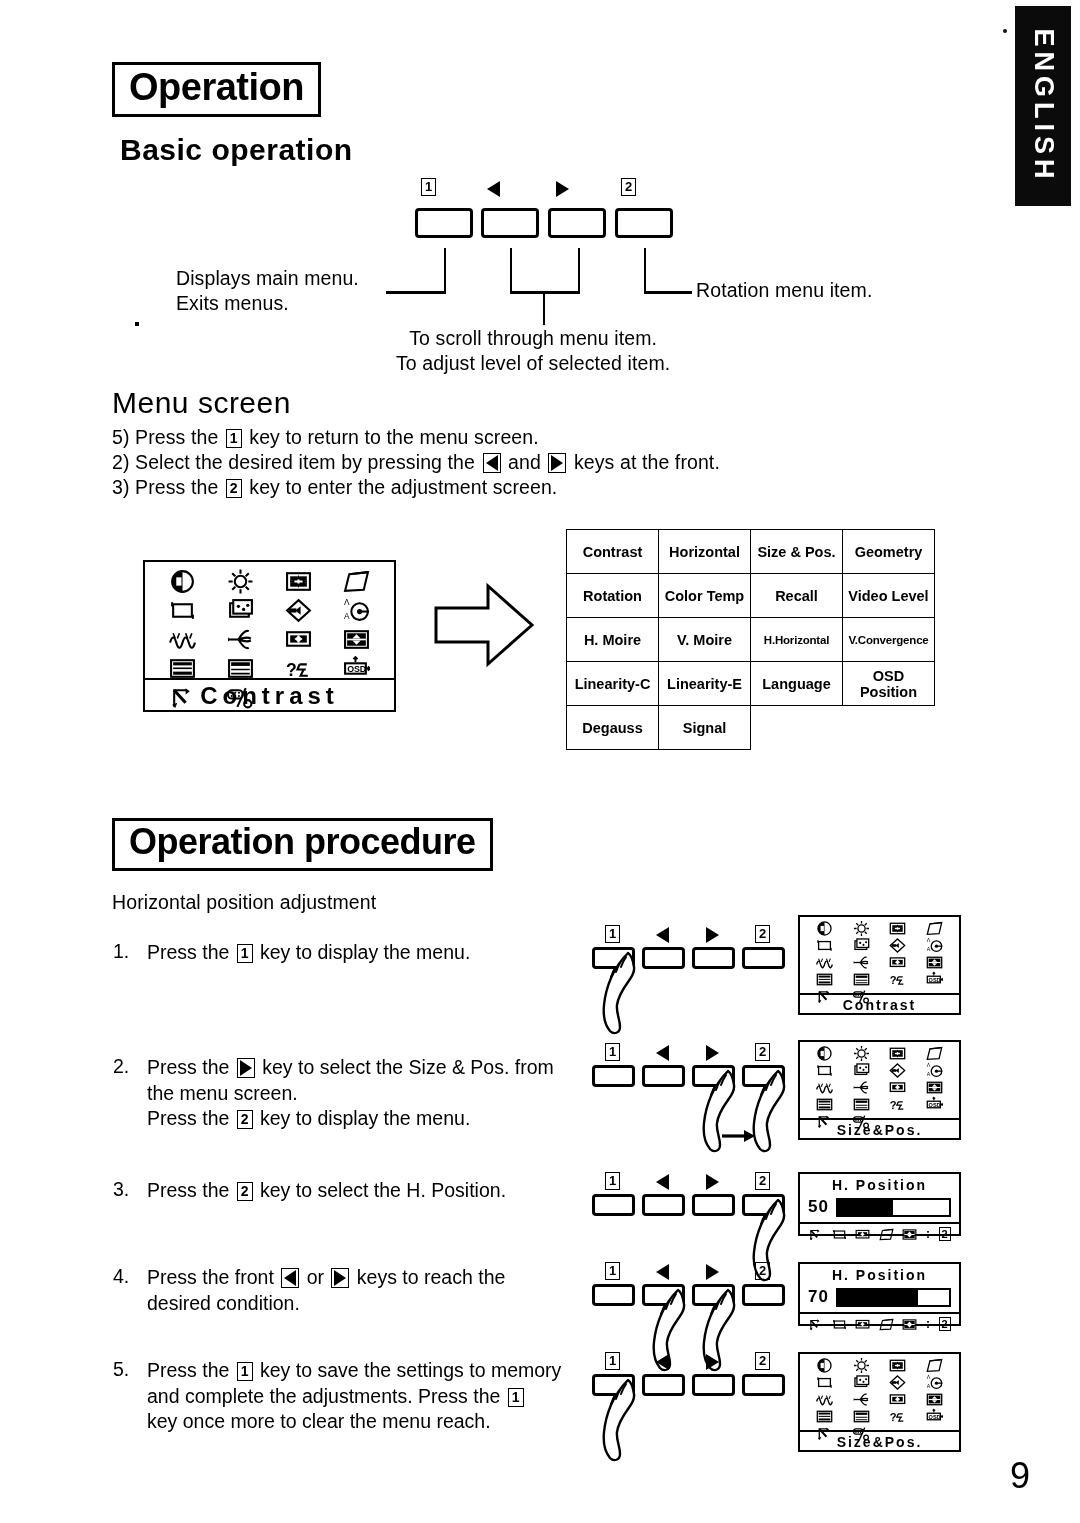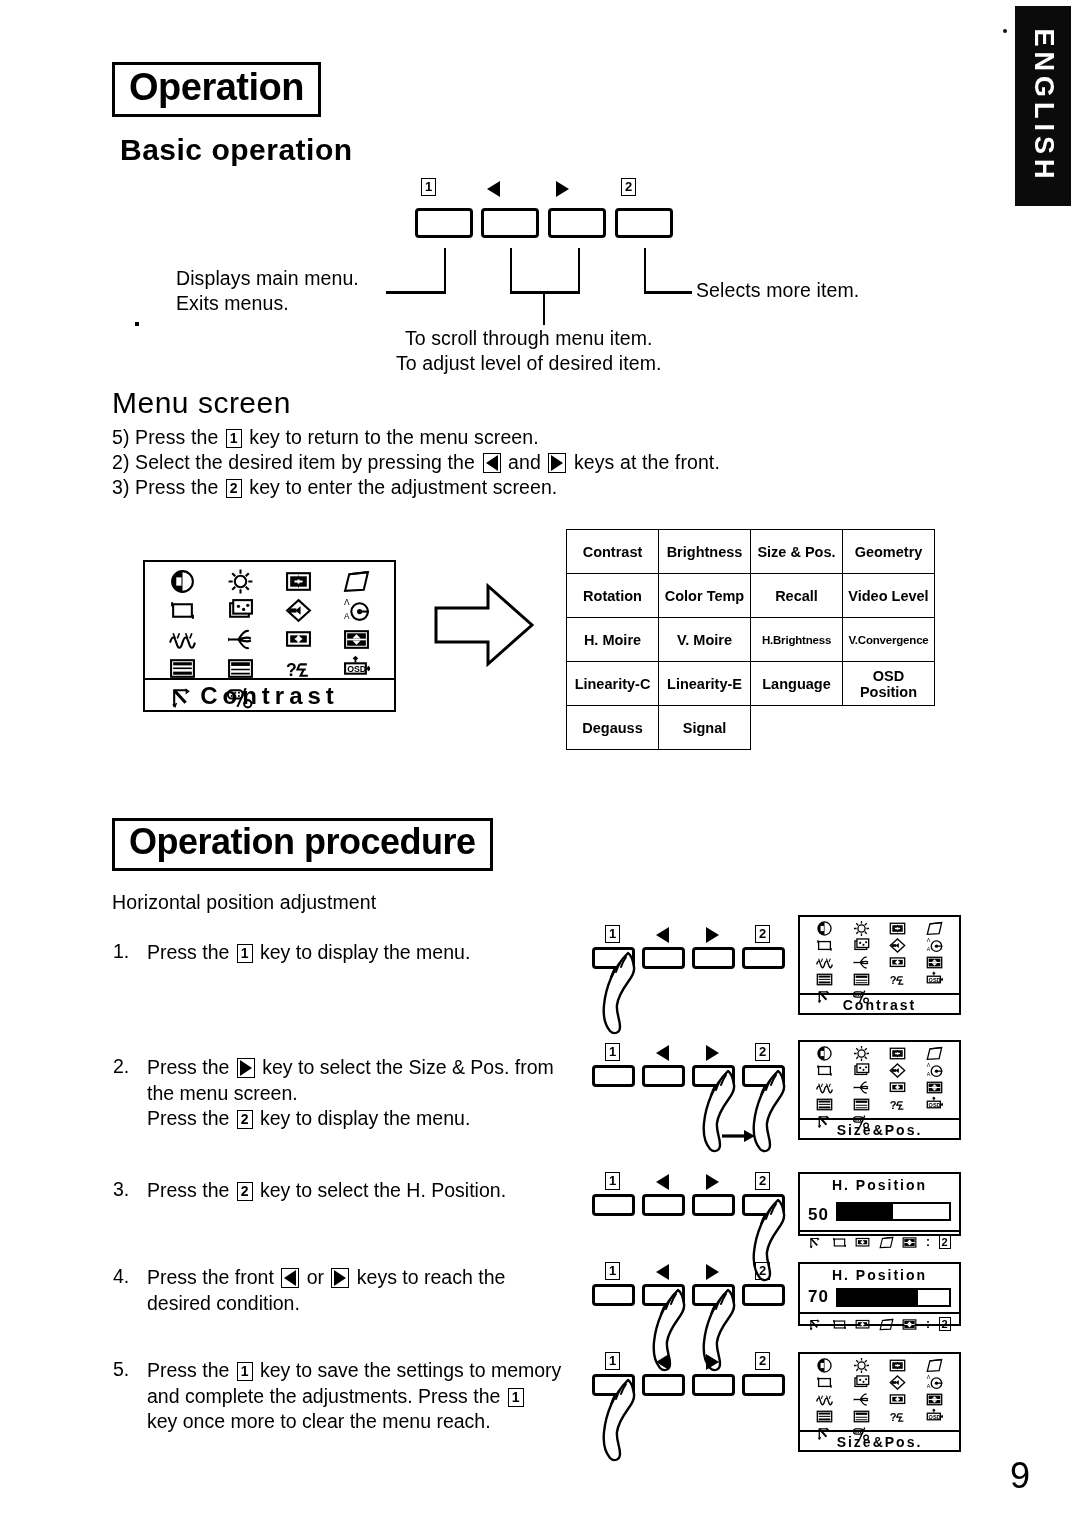--- a/index.html
+++ b/index.html
@@ -254,24 +254,24 @@
 <div class="abs ln" style="left:578px; top:248px; width:2px;  height:45px;"></div>
 <div class="abs ln" style="left:510px; top:291px; width:70px; height:2.5px;"></div>
 <div class="abs ln" style="left:543px; top:291px; width:2px;  height:34px;"></div>
 <div class="abs ln" style="left:644px; top:248px; width:2px;  height:45px;"></div>
 <div class="abs ln" style="left:644px; top:291px; width:48px; height:2.5px;"></div>
 
 <div class="abs body-text" style="left:176px; top:266px;">
   <div>Displays main menu.</div>
   <div>Exits menus.</div>
 </div>
-<div class="abs body-text" style="left:696px; top:278px;">Selects more item.</div>
+<div class="abs body-text" style="left:696px; top:278px;">Rotation menu item.</div>
 <div class="abs body-text" style="left:396px; top:326px;text-align:center;">
   <div>To scroll through menu item.</div>
-  <div>To adjust level of desired item.</div>
+  <div>To adjust level of selected item.</div>
 </div>
 <div class="abs speck" style="left:135px; top:322px; width:4px; height:4px;"></div>
 
 <div class="abs subhead" id="sub-menu">Menu screen</div>
 
 <div class="abs body-text" style="left:112px; top:425px; width:760px;">
   <div class="nowrap">
     <span>5) Press the</span>
     <span class="keybox">1</span>
     <span>key to return to the menu screen.</span>
@@ -461,34 +461,34 @@
   <svg width="104" height="90" viewBox="0 0 104 90">
     <polygon points="4,28 56,28 56,6 100,45 56,84 56,62 4,62" fill="#ffffff" stroke="#000000" stroke-width="3"></polygon>
   </svg>
 </div>
 
 <div class="abs" id="menu-table">
   <table>
     <tbody id="menu-map-body">
         <tr>
           <td>Contrast</td>
-          <td>Brightness</td>
+          <td>Horizontal</td>
           <td>Size &amp; Pos.</td>
           <td>Geometry</td>
         </tr>
         <tr>
           <td>Rotation</td>
           <td>Color Temp</td>
           <td>Recall</td>
           <td>Video Level</td>
         </tr>
         <tr>
           <td>H. Moire</td>
           <td>V. Moire</td>
-          <td class="tiny">H.Brightness</td>
+          <td class="tiny">H.Horizontal</td>
           <td class="tiny">V.Convergence</td>
         </tr>
         <tr>
           <td>Linearity-C</td>
           <td>Linearity-E</td>
           <td>Language</td>
           <td>OSD<br>Position</td>
         </tr>
         <tr>
           <td>Degauss</td>
@@ -994,21 +994,21 @@
                <path d="M18 4 L10 22" stroke="#000" stroke-width="2"></path>
             <circle cx="20" cy="19" r="3.5" stroke="#000" fill="none" stroke-width="2"></circle>
           </svg>
         </div>
       </div>
       <div class="title" style="height: 21px; line-height: 21px; font-size: 14px; letter-spacing: 2px;">Size&amp;Pos.</div>
     </div>
     <div class="osd" style="left: 798px; top: 1172px; width: 163px; height: 64px; border-width: 2px;">
       <div style="text-align: center; font-weight: bold; font-size: 14px; letter-spacing: 2px; margin-top: 3px;">H. Position</div>
       <div class="gauge-row" style="margin: 4px 8px 0px;">
-        <span class="gauge-val" style="margin-right: 7px; margin-top: 8px;">50</span>
+        <span class="gauge-val" style="margin-right: 7px;">50</span>
         <div class="gauge-track" style="flex: 1 1 0%;">
           <div class="gauge-fill" style="width: 50%;"></div>
         </div>
       </div>
       <div style="border-top: 2px solid rgb(0, 0, 0); margin-top: 5px; height: 20px; display: flex; align-items: center; justify-content: space-around; padding: 0px 4px;">
         <span>
           <svg class="ic" width="15" height="15" viewBox="0 0 26 26">
             <path d="M5 22 L5 6 L17 6" stroke="#000" fill="none" stroke-width="2"></path>
             <path d="M5 6 L16 18" stroke="#000" stroke-width="3"></path>
             <polygon points="16,4 20,7 16,10" fill="#000"></polygon>

